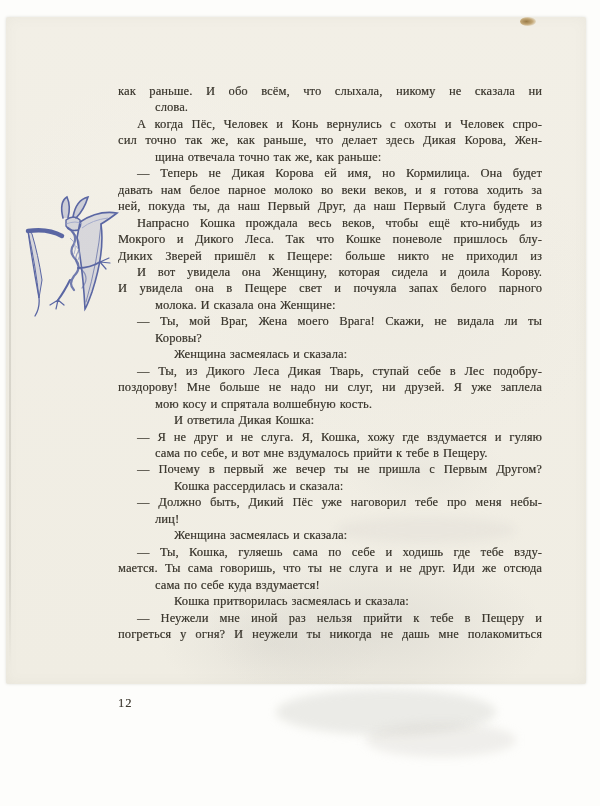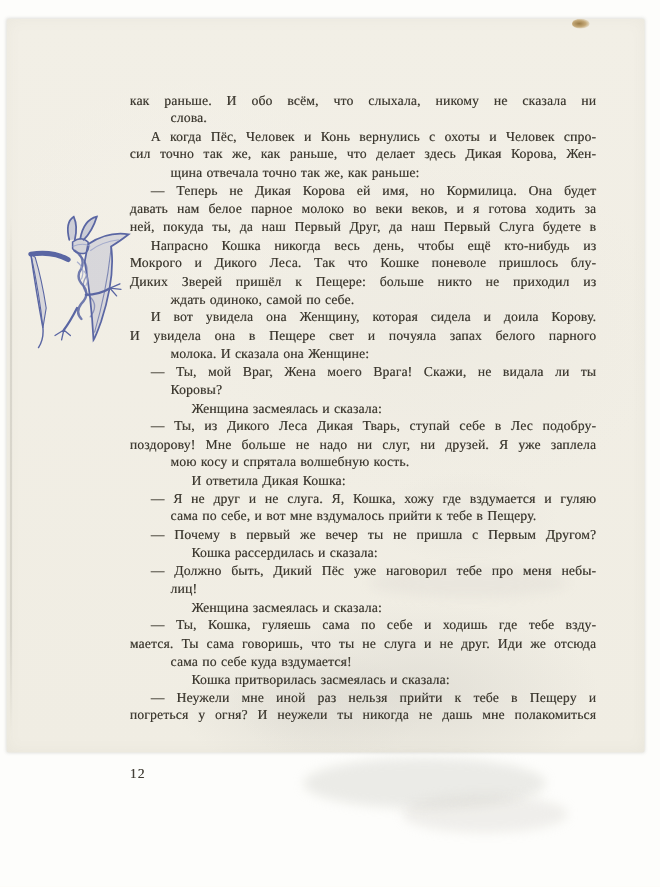--- a/index.html
+++ b/index.html
@@ -88,24 +88,23 @@
 
     <div class="textblock" id="text-block">
         <div class="line">как раньше. И обо всём, что слыхала, никому не сказала ни</div>
         <div class="line end">слова.</div>
         <div class="line indent">А когда Пёс, Человек и Конь вернулись с охоты и Человек спро-</div>
         <div class="line">сил точно так же, как раньше, что делает здесь Дикая Корова, Жен-</div>
         <div class="line end">щина отвечала точно так же, как раньше:</div>
         <div class="line indent">— Теперь не Дикая Корова ей имя, но Кормилица. Она будет</div>
         <div class="line">давать нам белое парное молоко во веки веков, и я готова ходить за</div>
         <div class="line">ней, покуда ты, да наш Первый Друг, да наш Первый Слуга будете в</div>
-        <div class="line indent">Напрасно Кошка никогда весь день, чтобы ещё кто-нибудь из</div>
+        <div class="line indent">Напрасно Кошка прождала весь веков, чтобы ещё кто-нибудь из</div>
         <div class="line">Мокрого и Дикого Леса. Так что Кошке поневоле пришлось блу-</div>
         <div class="line">Диких Зверей пришёл к Пещере: больше никто не приходил из</div>
-        <div class="line end">ждать одиноко, самой по себе.</div>
         <div class="line indent">И вот увидела она Женщину, которая сидела и доила Корову.</div>
         <div class="line">И увидела она в Пещере свет и почуяла запах белого парного</div>
         <div class="line end">молока. И сказала она Женщине:</div>
         <div class="line indent">— Ты, мой Враг, Жена моего Врага! Скажи, не видала ли ты</div>
         <div class="line end">Коровы?</div>
         <div class="line indent end">Женщина засмеялась и сказала:</div>
         <div class="line indent">— Ты, из Дикого Леса Дикая Тварь, ступай себе в Лес подобру-</div>
         <div class="line">поздорову! Мне больше не надо ни слуг, ни друзей. Я уже заплела</div>
         <div class="line end">мою косу и спрятала волшебную кость.</div>
         <div class="line indent end">И ответила Дикая Кошка:</div>

